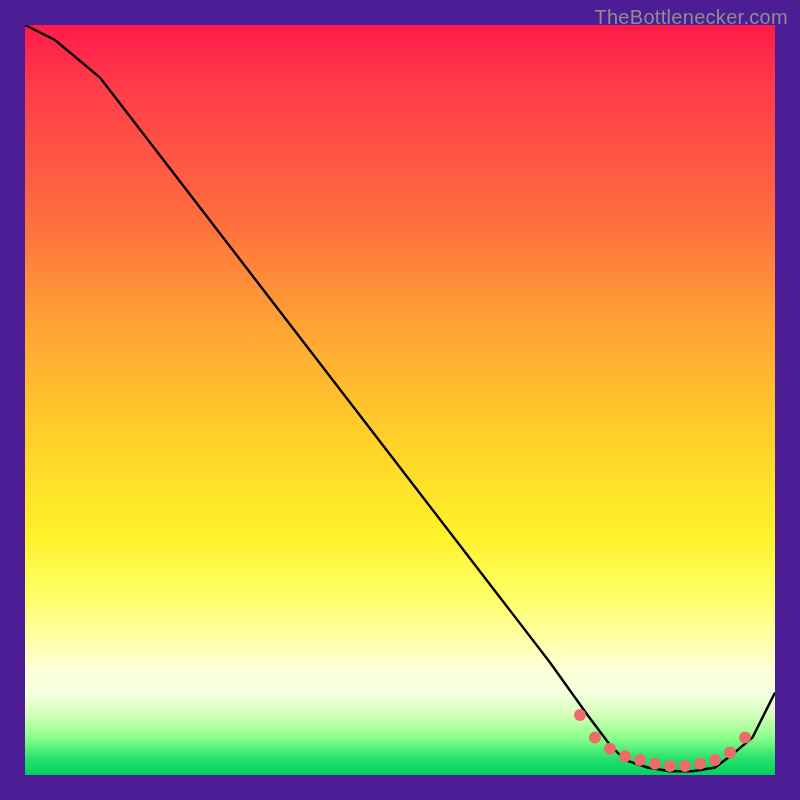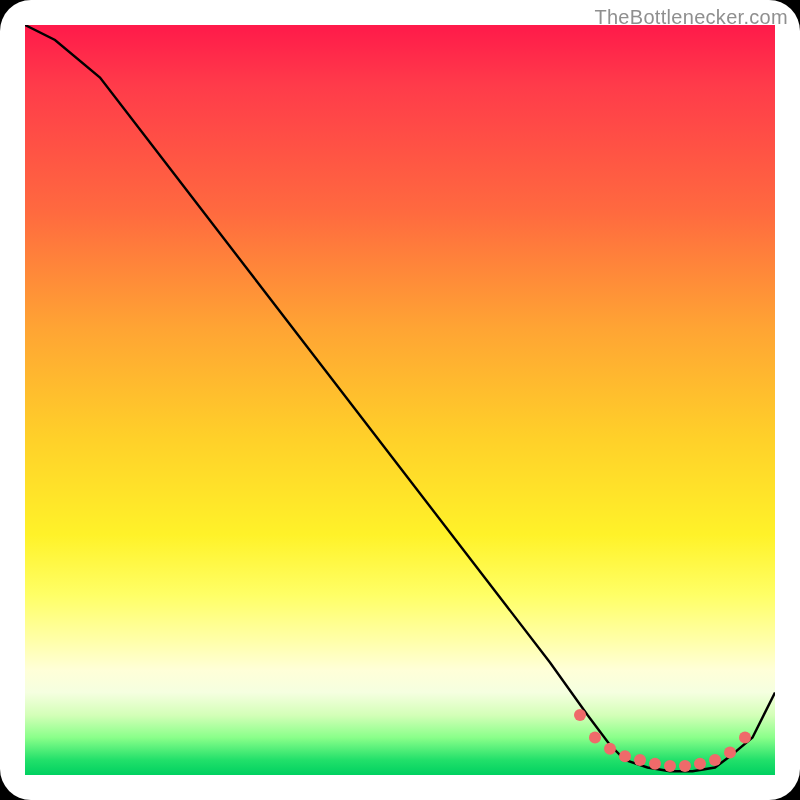--- a/index.html
+++ b/index.html
@@ -1,22 +1,21 @@
 <!DOCTYPE html>
 <html><head>
 <meta charset="utf-8">
 <style>
   * { margin: 0; padding: 0; box-sizing: border-box; }
   html, body { width: 800px; height: 800px; background: #000; overflow: hidden; }
   .stage {
     position: relative;
     width: 800px;
     height: 800px;
-    background: #ffffff;
-    border-radius: 31px;
+    background: #4c1d95;
   }
   .attrib {
     position: absolute;
     top: 6px;
     right: 12px;
     font-family: Arial, Helvetica, sans-serif;
     font-size: 20px;
     color: #8f8f8f;
     letter-spacing: 0.3px;
   }

